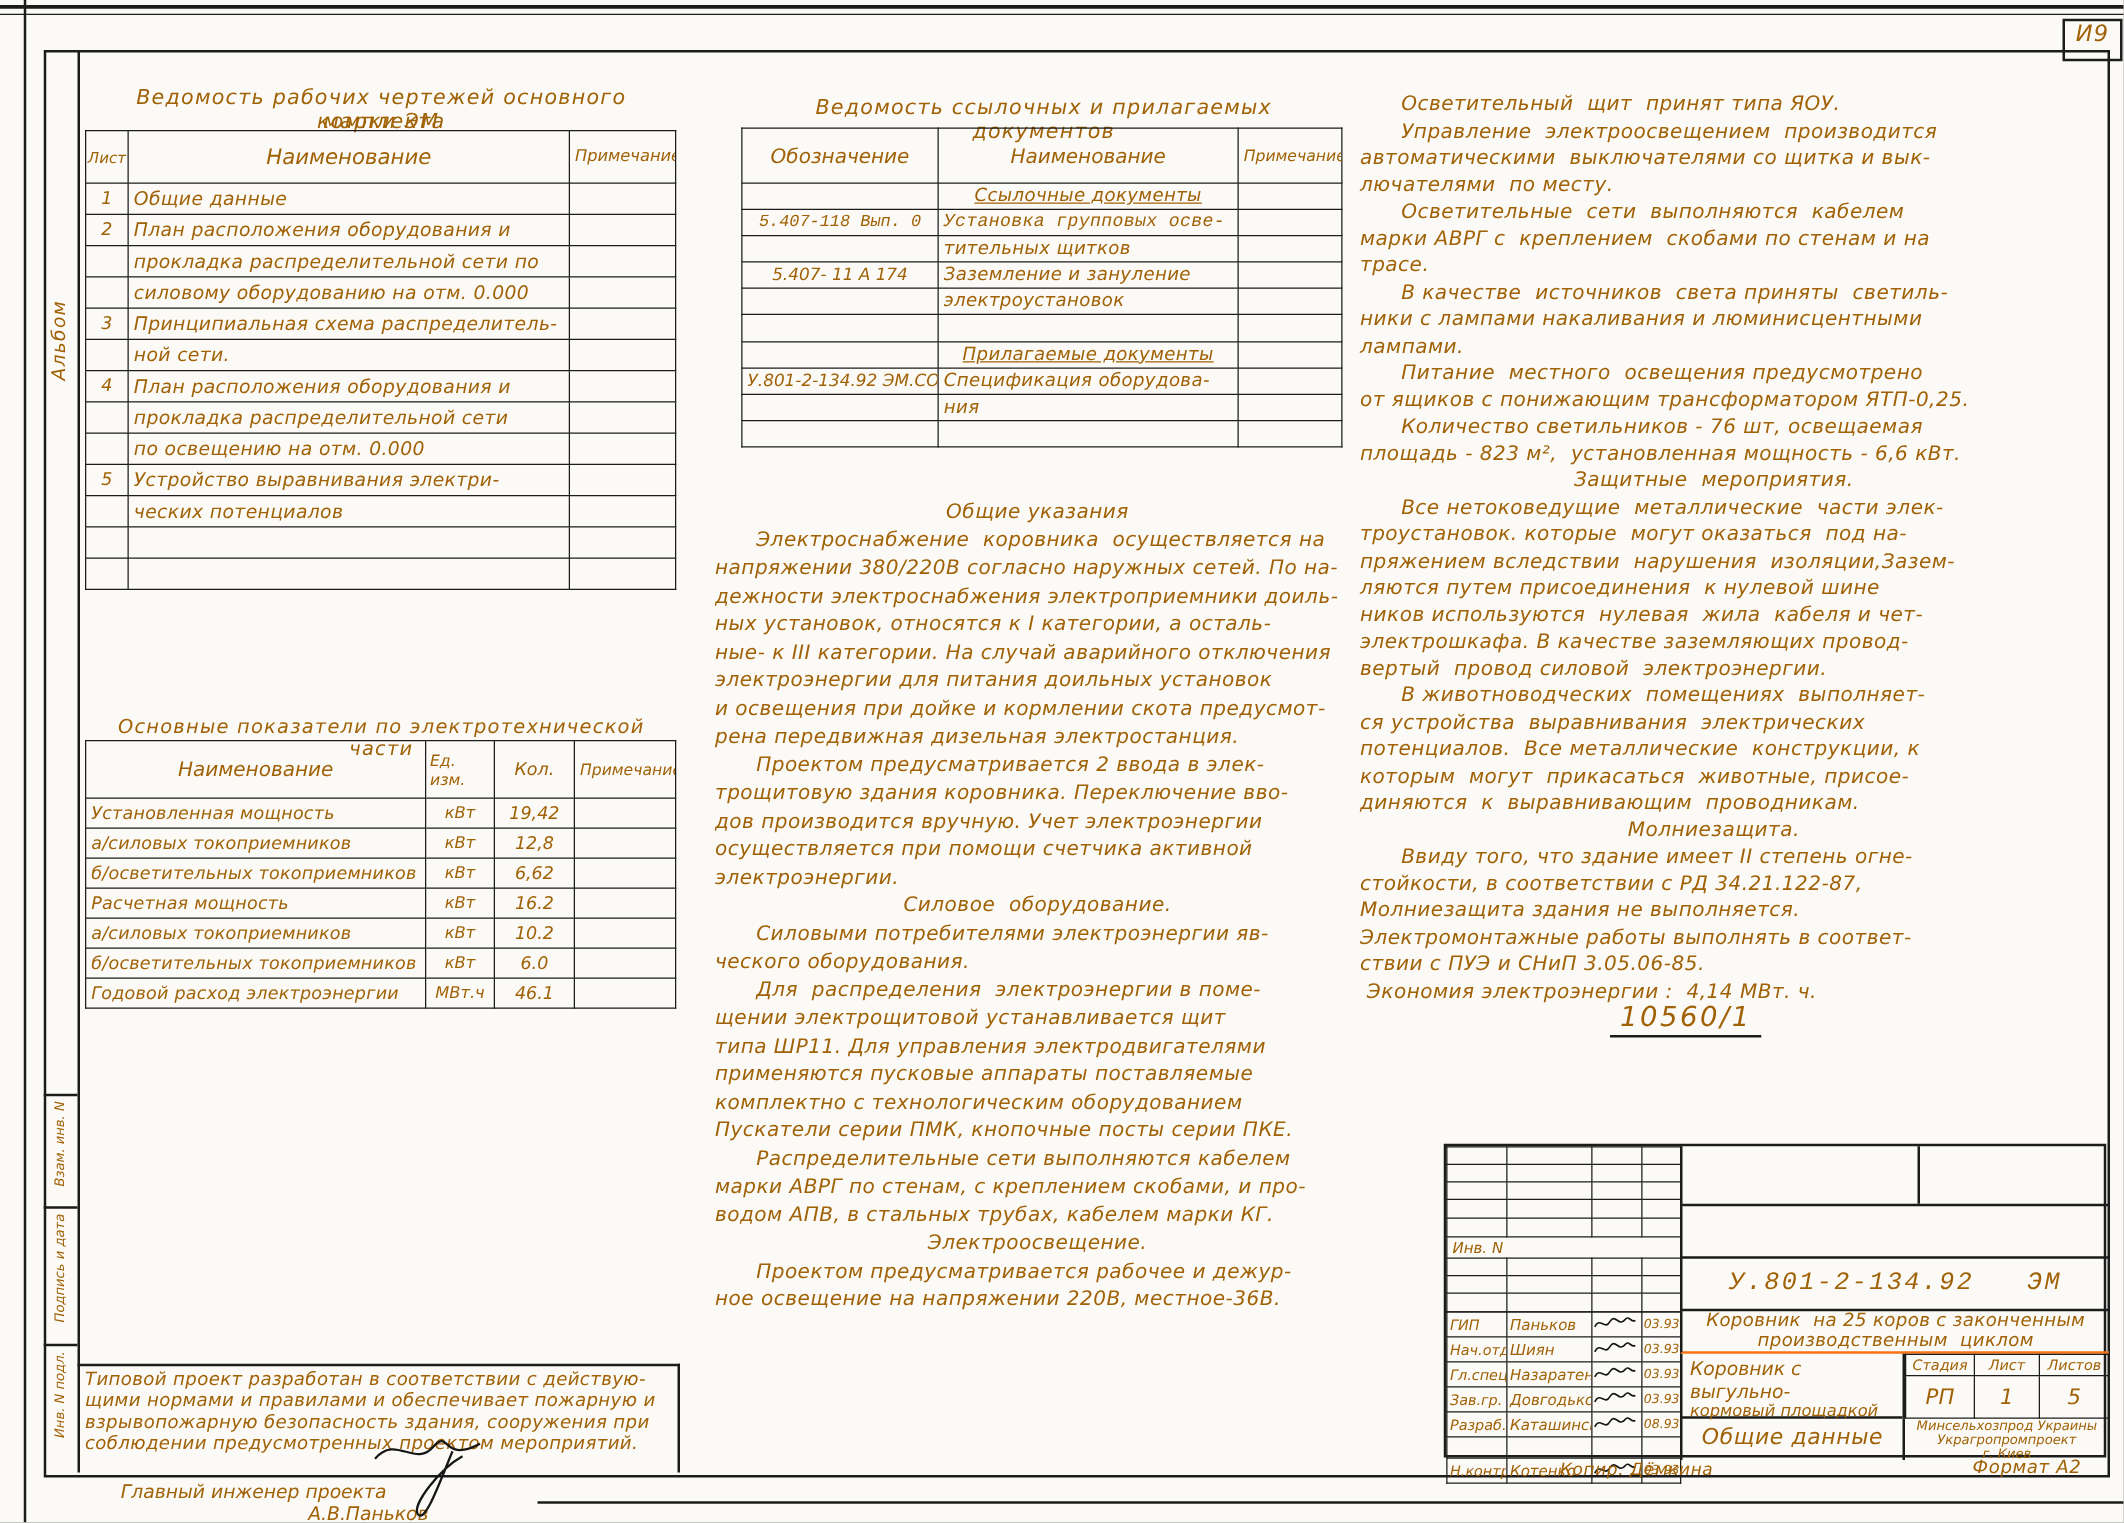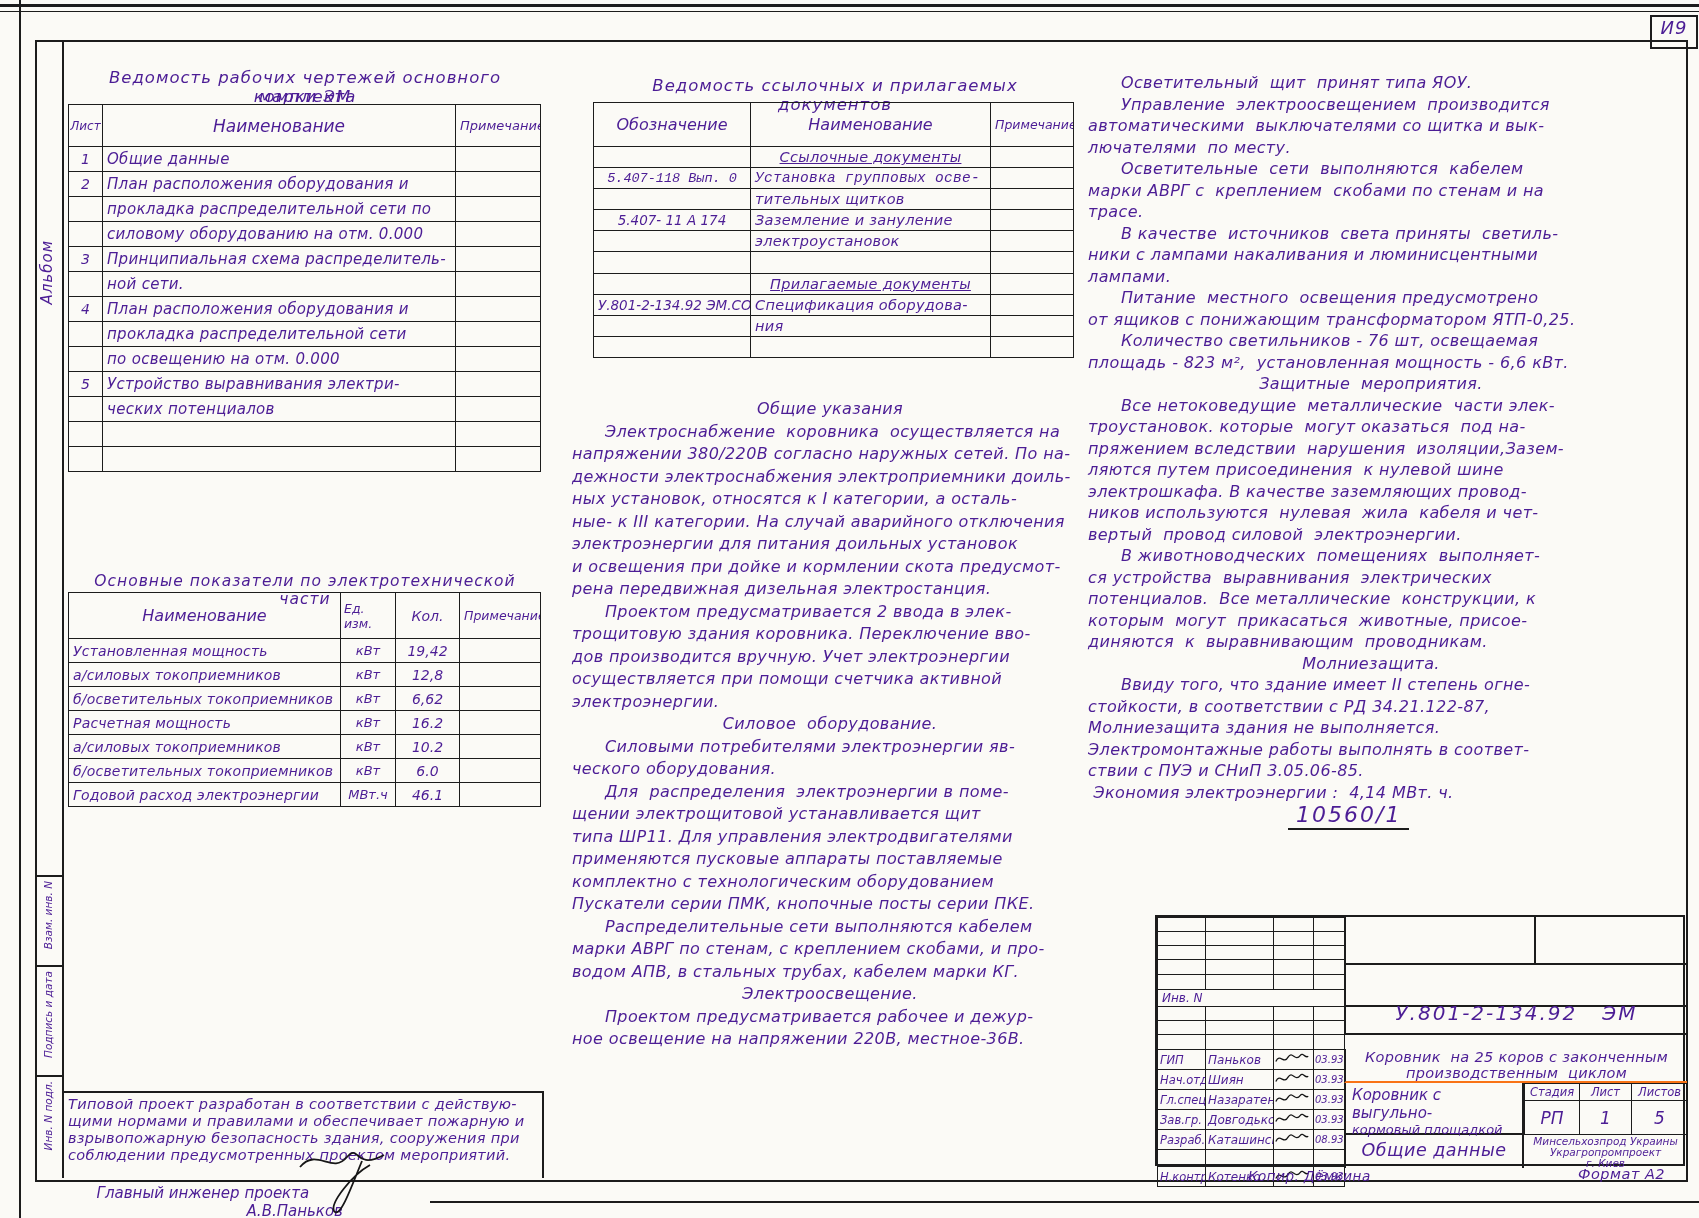--- a/index.html
+++ b/index.html
@@ -1,17 +1,17 @@
 <!DOCTYPE html>
 <html><head>
 <meta charset="utf-8">
 <style>
   html,body{margin:0;padding:0;background:#9a9a9a;}
   .page{position:relative;width:1699px;height:1218px;background:#fbfaf6;overflow:hidden;
-        font-family:"DejaVu Sans",sans-serif;font-style:italic;color:#4c1d95;}
+        font-family:"DejaVu Sans",sans-serif;font-style:italic;color:#a16207;}
   .abs{position:absolute;}
   .hline{position:absolute;background:#1c1c1c;height:2px;}
   .vline{position:absolute;background:#1c1c1c;width:2px;}
   .frame{position:absolute;border:2.5px solid #1c1c1c;}
   .vtext{writing-mode:vertical-rl;transform:rotate(180deg);white-space:nowrap;}
   table{border-collapse:collapse;table-layout:fixed;width:100%;height:100%;}
   td,th{border:1.7px solid #1c1c1c;padding:0 4px;font-weight:normal;font-style:italic;overflow:hidden;white-space:nowrap;}
   .ttl{text-align:center;letter-spacing:1px;}
   .ln{white-space:pre;letter-spacing:.4px;}
   .center{text-align:center !important;}
@@ -378,22 +378,22 @@
         <div class="ln">лампами.</div>
         <div class="ln">      Питание  местного  освещения предусмотрено</div>
         <div class="ln">от ящиков с понижающим трансформатором ЯТП-0,25.</div>
         <div class="ln">      Количество светильников - 76 шт, освещаемая</div>
         <div class="ln">площадь - 823 м²,  установленная мощность - 6,6 кВт.</div>
         <div class="ln center">Защитные  мероприятия.</div>
         <div class="ln">      Все нетоковедущие  металлические  части элек-</div>
         <div class="ln">троустановок. которые  могут оказаться  под на-</div>
         <div class="ln">пряжением вследствии  нарушения  изоляции,Зазем-</div>
         <div class="ln">ляются путем присоединения  к нулевой шине</div>
+        <div class="ln">ников используются  нулевая  жила  кабеля и чет-</div>
         <div class="ln">электрошкафа. В качестве заземляющих провод-</div>
-        <div class="ln">ников используются  нулевая  жила  кабеля и чет-</div>
         <div class="ln">вертый  провод силовой  электроэнергии.</div>
         <div class="ln">      В животноводческих  помещениях  выполняет-</div>
         <div class="ln">ся устройства  выравнивания  электрических</div>
         <div class="ln">потенциалов.  Все металлические  конструкции, к</div>
         <div class="ln">которым  могут  прикасаться  животные, присое-</div>
         <div class="ln">диняются  к  выравнивающим  проводникам.</div>
         <div class="ln center">Молниезащита.</div>
         <div class="ln">      Ввиду того, что здание имеет II степень огне-</div>
         <div class="ln">стойкости, в соответствии с РД 34.21.122-87,</div>
         <div class="ln">Молниезащита здания не выполняется.</div>
@@ -557,21 +557,21 @@
             </tr>
           </tbody>
       </table>
     </div>
 
     <div class="abs" style="left:187px;top:0;width:343px;height:48px;border-left:2px solid #1c1c1c;border-bottom:2px solid #1c1c1c;box-sizing:border-box;">
       <div class="abs" style="right:0;top:0;width:153px;height:46px;border-left:2px solid #1c1c1c;box-sizing:border-box;"></div>
     </div>
     <div class="abs" style="left:187px;top:48px;width:343px;height:42px;border-left:2px solid #1c1c1c;border-bottom:2px solid #1c1c1c;box-sizing:border-box;"></div>
 
-    <div class="abs" style="left:187px;top:76px;width:343px;height:42px;border-left:2px solid #1c1c1c;border-bottom:2px solid #1c1c1c;box-sizing:border-box;text-align:center;">
+    <div class="abs" style="left:187px;top:90px;width:343px;height:42px;border-left:2px solid #1c1c1c;border-bottom:2px solid #1c1c1c;box-sizing:border-box;text-align:center;font-family:Liberation Mono, monospace;">
       <div style="font-size:20px;letter-spacing:2px;margin-top:8px;white-space:pre;">У.801-2-134.92   ЭМ</div>
     </div>
 
     <div class="abs" style="left:187px;top:132px;width:343px;height:34px;border-left:2px solid #1c1c1c;border-bottom:2px solid #f97316;box-sizing:border-box;text-align:center;">
       <div style="font-size:14.5px;white-space:pre;letter-spacing:.3px;">Коровник  на 25 коров с законченным</div>
       <div style="font-size:14.5px;white-space:pre;letter-spacing:.3px;">производственным  циклом</div>
     </div>
 
     <div class="abs" style="left:187px;top:166px;width:178px;height:52px;border-left:2px solid #1c1c1c;border-bottom:2px solid #1c1c1c;box-sizing:border-box;text-align:left;padding:3px 0 0 6px;">
       <div style="font-size:15px;">Коровник с выгульно-</div>

